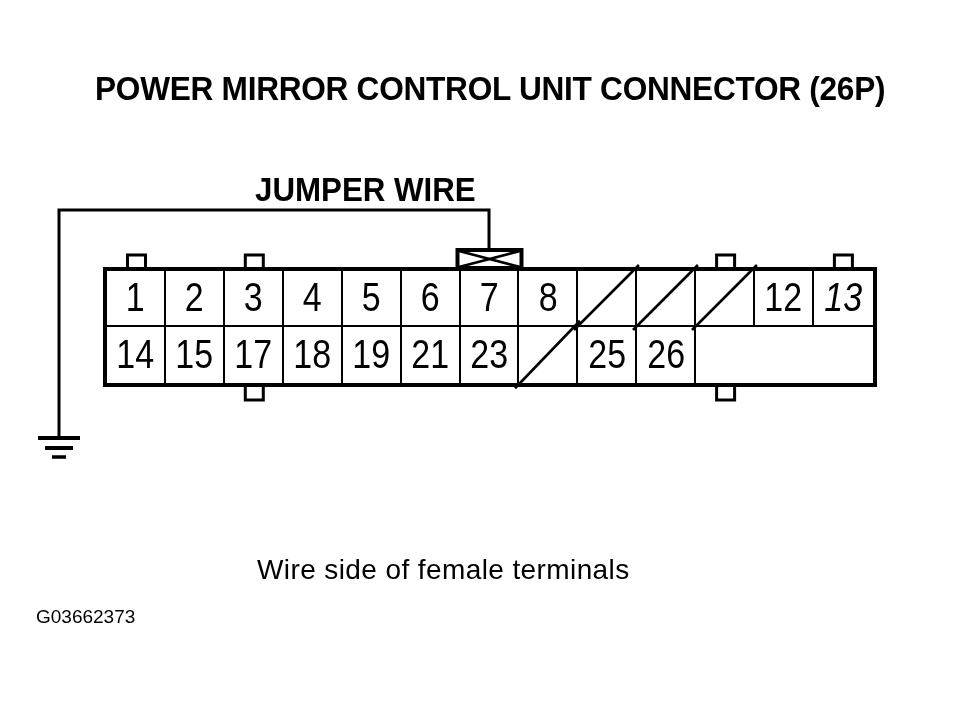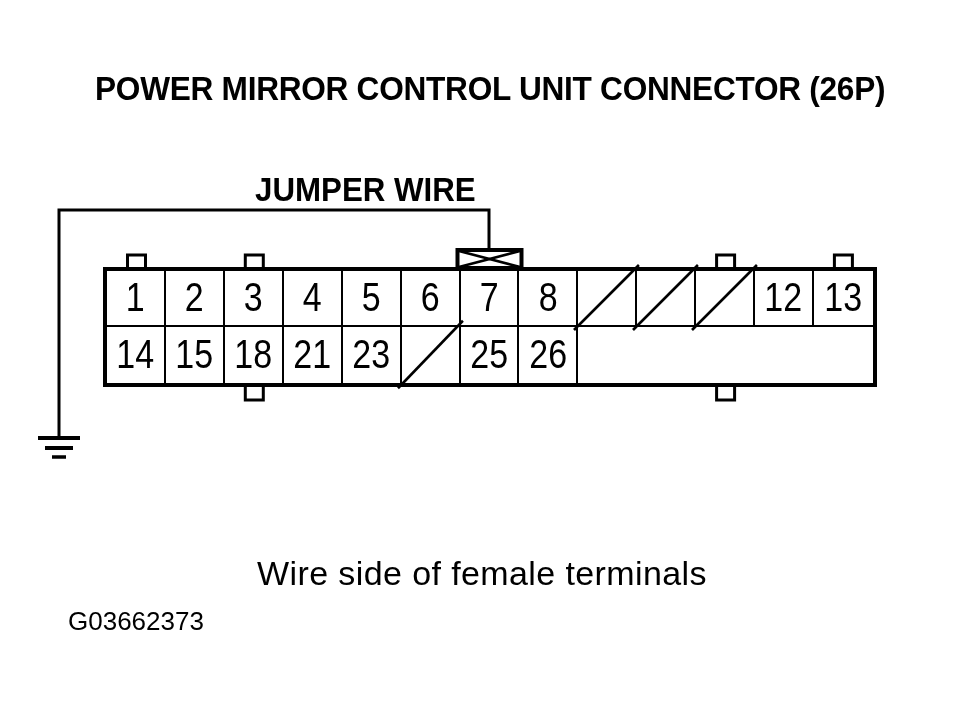--- a/index.html
+++ b/index.html
@@ -31,31 +31,30 @@
     font-size: 34px;
     font-weight: bold;
     white-space: nowrap;
     transform: scaleX(0.92);
     transform-origin: left center;
   }
   .caption {
     position: absolute;
     left: 257px;
     top: 554px;
-    font-size: 34px;
+    font-size: 28px;
     letter-spacing: 0.4px;
     white-space: nowrap;
   }
   .figure-id {
     position: absolute;
     left: 36px;
     top: 606px;
-    font-size: 26px;
-    white-space: nowrap;
-    margin-left: 32px;
+    font-size: 19px;
+    white-space: nowrap;
   }
   .wiring-svg {
     position: absolute;
     left: 0; top: 0;
     width: 953px; height: 708px;
     z-index: 1;
     overflow: visible;
   }
   .connector {
     position: absolute;
@@ -70,21 +69,21 @@
     grid-template-columns: repeat(13, 1fr);
     grid-template-rows: 56px 56px;
   }
   .cell {
     position: relative;
     display: flex;
     align-items: center;
     justify-content: center;
     border-right: 2px solid #000;
   }
-  .cell:nth-child(13n) { border-right: none; }
+  .cell:nth-child(13n) { border-right: none; font-style: italic; }
   .cell:nth-child(-n+13) { border-bottom: 2px solid #000; }
   .pin-num {
     font-size: 40px;
     line-height: 1;
     transform: scaleX(0.85);
     padding-bottom: 3px;
   }
   .slash {
     position: absolute;
     left: 0; top: 0;
@@ -180,23 +179,29 @@
       <div class="cell">
         <span class="pin-num">13</span>
       </div>
       <div class="cell">
         <span class="pin-num">14</span>
       </div>
       <div class="cell">
         <span class="pin-num">15</span>
       </div>
       <div class="cell">
+        <span class="pin-num">17</span>
+      </div>
+      <div class="cell">
         <span class="pin-num">18</span>
       </div>
       <div class="cell">
+        <span class="pin-num">19</span>
+      </div>
+      <div class="cell">
         <span class="pin-num">21</span>
       </div>
       <div class="cell">
         <span class="pin-num">23</span>
       </div>
       <div class="cell">
         <svg class="slash" viewBox="0 0 57 54" preserveAspectRatio="none">
           <line x1="-4" y1="59" x2="61" y2="-6"></line>
         </svg>
       </div>

